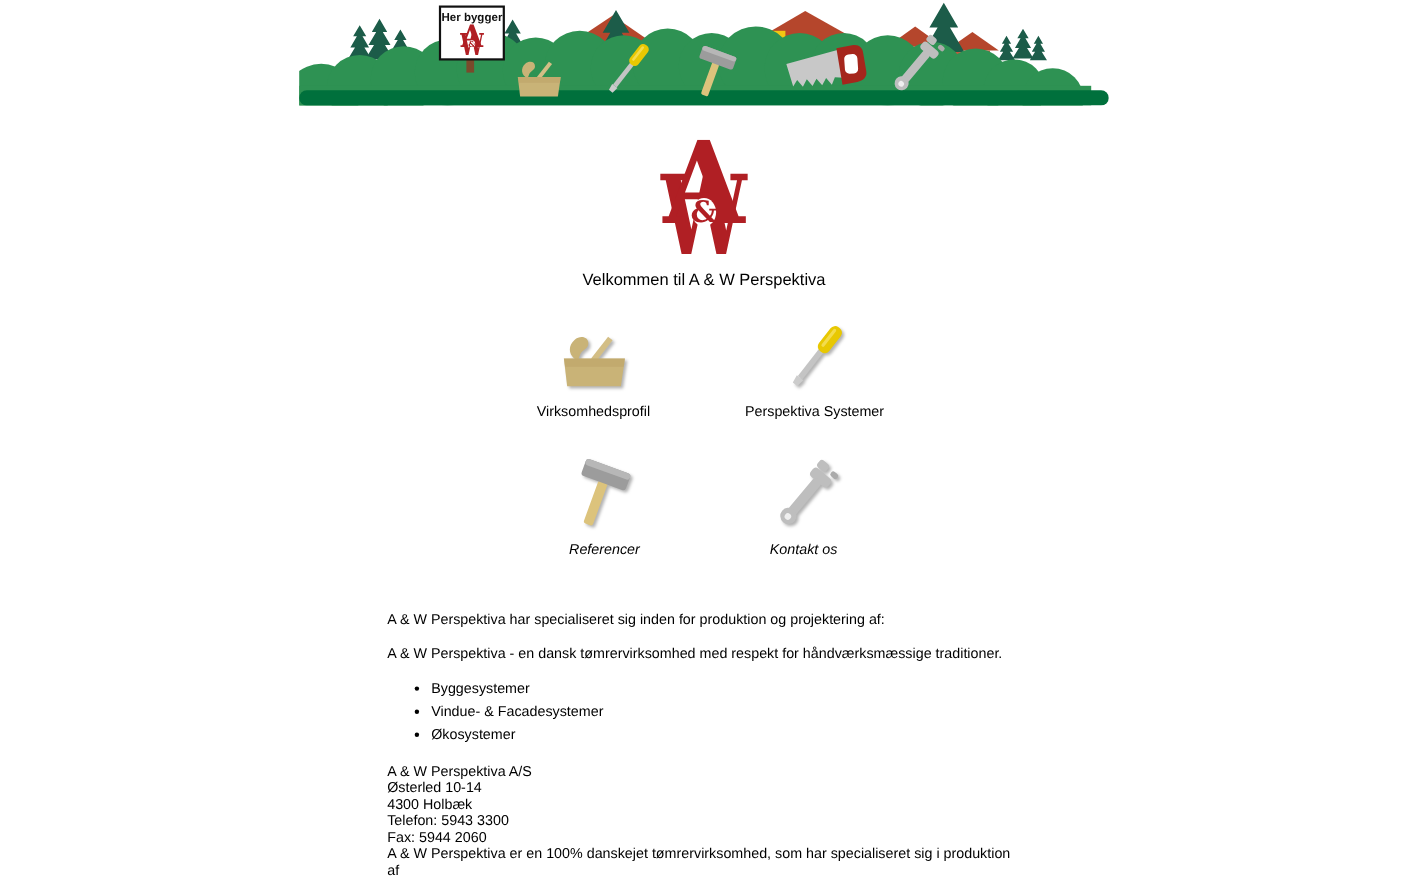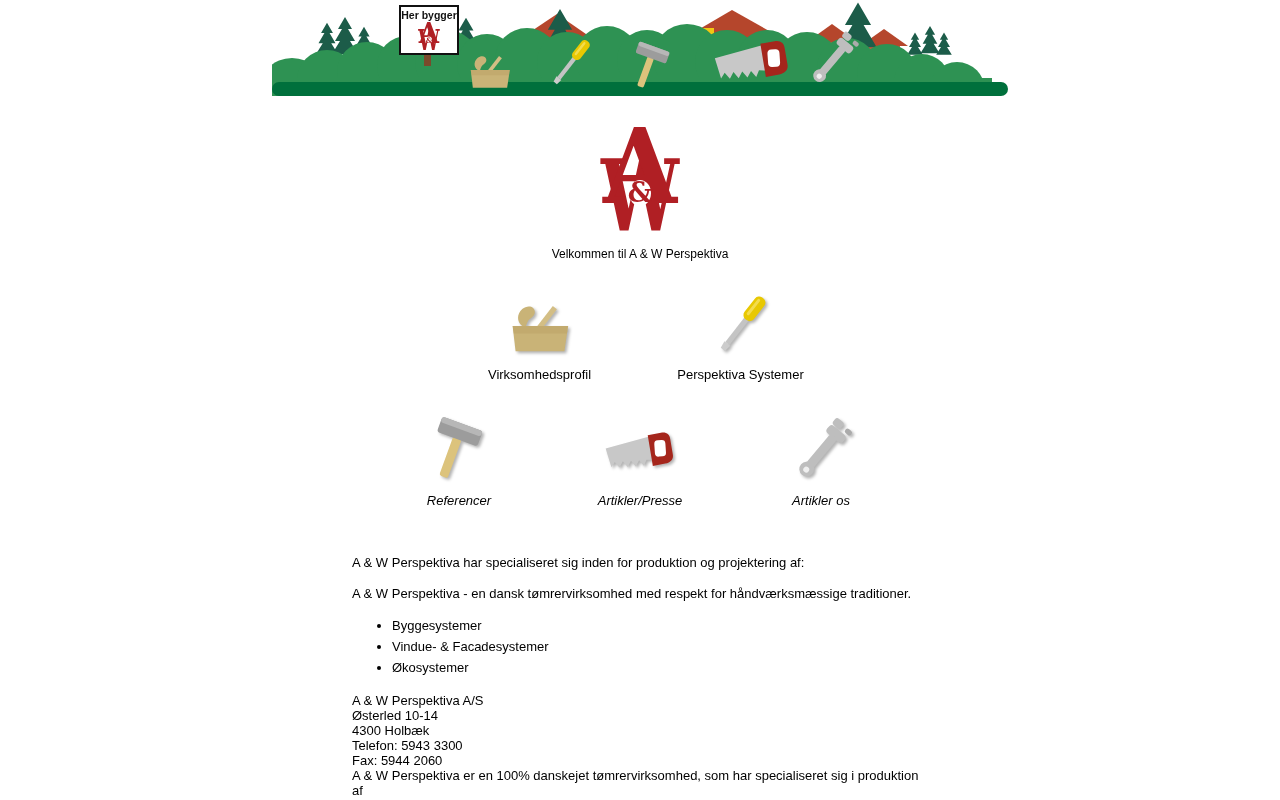--- a/index.html
+++ b/index.html
@@ -8,21 +8,21 @@
     width: 1280px; height: 800px;
     background: #ffffff;
     font-family: "Liberation Sans", "DejaVu Sans", sans-serif;
     color: #000;
     overflow: hidden;
   }
   .banner-wrap { width: 736px; height: 87px; margin: 0 auto; }
   .logo-wrap { width: 80px; height: 106px; margin: 40px auto 0 auto; }
   .welcome {
     margin: 11px 0 0 0;
-    font-size: 12px; font-weight: 400;
+    font-size: 15px; font-weight: 400;
     text-align: center; line-height: 21px;
   }
   .nav-row { display: flex; justify-content: center; }
   .nav-row.row1 { margin-top: 22px; gap: 20px; }
   .nav-row.row2 { margin-top: 30px; font-style: italic; }
   .nav-cell {
     width: 181px; text-align: center;
     color: #000; text-decoration: none;
     display: block; cursor: pointer;
   }
@@ -206,32 +206,24 @@
     <span class="nav-icon">
       <svg viewBox="0 0 100 100">
           <use href="#sym-hammer"></use>
         </svg>
     </span>
     <span class="nav-label">Referencer</span>
   </a>
   <a class="nav-cell" href="#">
     <span class="nav-icon">
       <svg viewBox="0 0 100 100">
-          <use href="#sym-saw"></use>
-        </svg>
-    </span>
-    <span class="nav-label">Artikler/Presse</span>
-  </a>
-  <a class="nav-cell" href="#">
-    <span class="nav-icon">
-      <svg viewBox="0 0 100 100">
           <use href="#sym-wrench"></use>
         </svg>
     </span>
-    <span class="nav-label">Artikler os</span>
+    <span class="nav-label">Kontakt os</span>
   </a>
 </div>
 
 <div class="content">
   <p>A &amp; W Perspektiva har specialiseret sig inden for produktion og projektering af:</p>
   <p>A &amp; W Perspektiva - en dansk tømrervirksomhed med respekt for håndværksmæssige traditioner.</p>
   <ul>
     <li>Byggesystemer</li>
     <li>Vindue- &amp; Facadesystemer</li>
     <li>Økosystemer</li>

